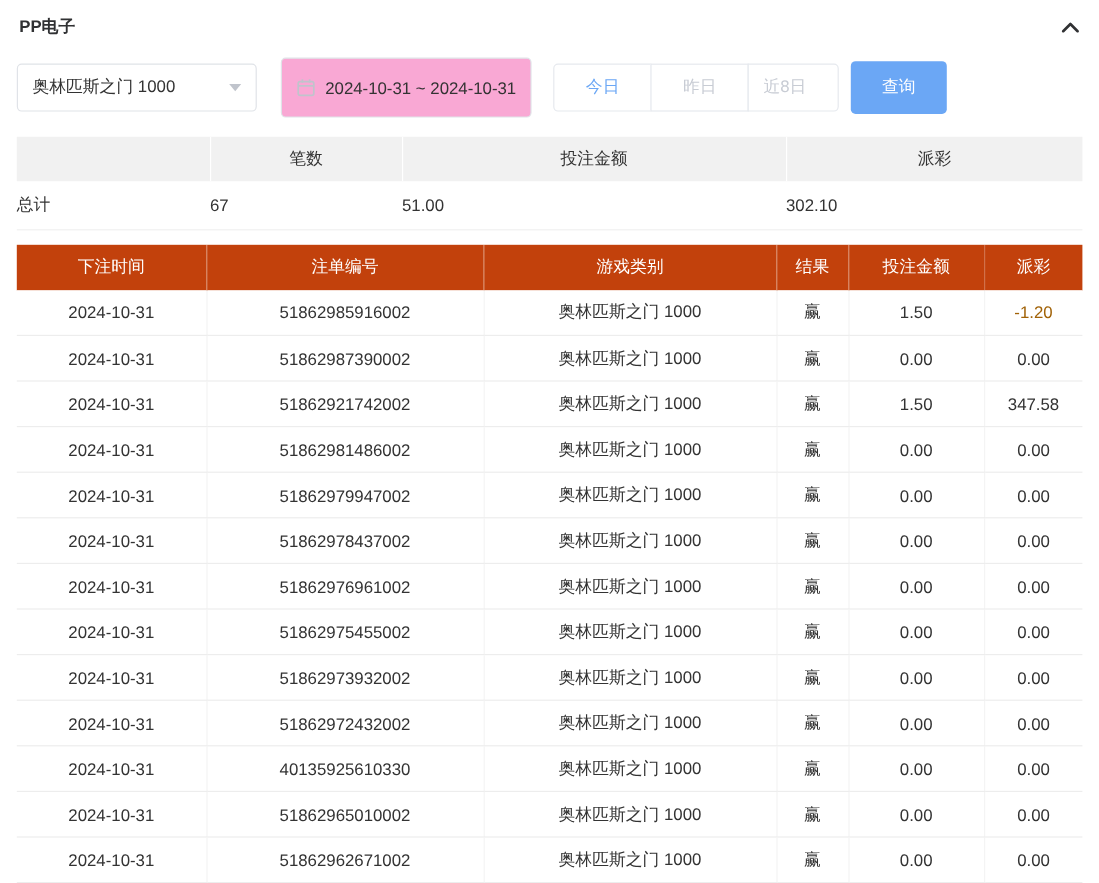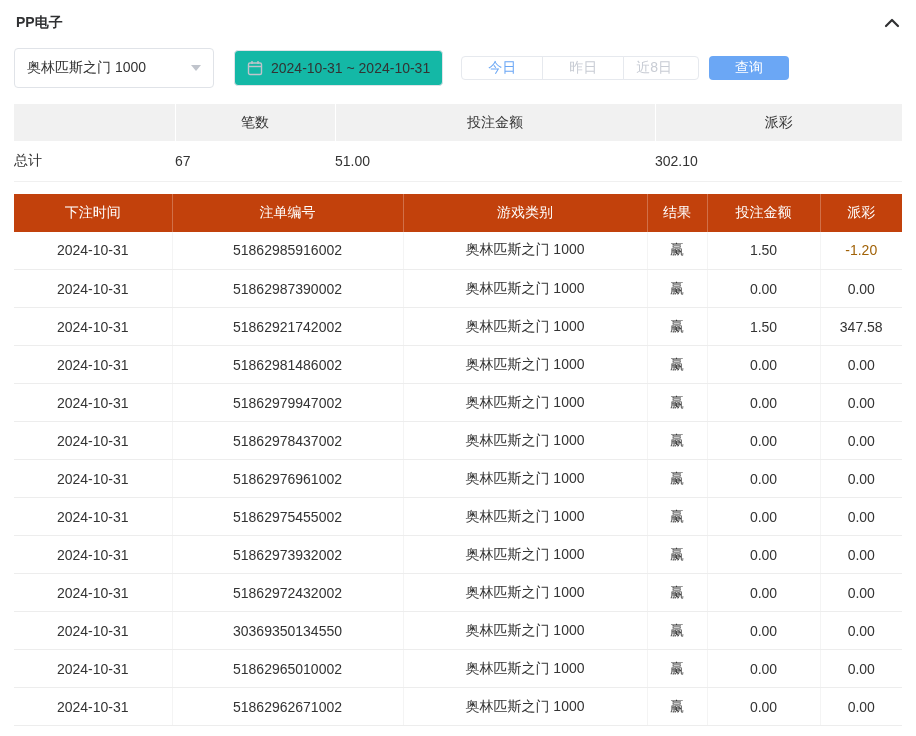--- a/index.html
+++ b/index.html
@@ -25,36 +25,36 @@
     width: 200px; height: 40px;
     border: 1px solid #e0e3e8; border-radius: 4px;
     display: flex; align-items: center; justify-content: space-between;
     padding: 0 12px; cursor: pointer; background: #fff;
   }
   .select-box .caret {
     width: 0; height: 0; border-left: 5px solid transparent;
     border-right: 5px solid transparent; border-top: 6px solid #c0c4cc;
   }
   .date-box {
-    height: 36px; margin-left: 20px;
+    height: 50px; margin-left: 20px;
     border: 1px solid #e0e3e8; border-radius: 4px;
     display: flex; align-items: center; gap: 8px;
-    padding: 0 12px; cursor: pointer; background: #14b8a6;
+    padding: 0 12px; cursor: pointer; background: #f9a8d4;
   }
   .btn-group { display: flex; margin-left: 18px; }
   .btn-group .qbtn {
-    height: 24px; padding: 0 26px; background: #fff;
+    height: 40px; padding: 0 26px; background: #fff;
     border: 1px solid #e6e9ee; margin-left: -1px;
     font-size: 14px; color: #c8ccd4; cursor: pointer;
   }
   .btn-group .qbtn:first-child { margin-left: 0; border-radius: 4px 0 0 4px; }
   .btn-group .qbtn:last-child { border-radius: 0 4px 4px 0; padding-left: 12px; }
   .btn-group .qbtn.active { color: #6ba7f5; }
   .query-btn {
-    height: 24px; width: 80px; margin-left: 10px;
+    height: 44px; width: 80px; margin-left: 10px;
     background: #6ba7f5; border: none; border-radius: 4px;
     color: #fff; font-size: 14px; cursor: pointer;
   }
 
   
   table { border-collapse: collapse; width: 100%; table-layout: fixed; }
   .summary-table { margin-top: 16px; }
   .summary-table th {
     background: #f1f1f1; height: 37px; font-weight: normal;
     font-size: 14px; color: #333; text-align: center;
@@ -241,21 +241,21 @@
         <tr>
           <td>2024-10-31</td>
           <td>51862972432002</td>
           <td>奥林匹斯之门 1000</td>
           <td>赢</td>
           <td>0.00</td>
           <td>0.00</td>
         </tr>
         <tr>
           <td>2024-10-31</td>
-          <td>30369350134550</td>
+          <td>40135925610330</td>
           <td>奥林匹斯之门 1000</td>
           <td>赢</td>
           <td>0.00</td>
           <td>0.00</td>
         </tr>
         <tr>
           <td>2024-10-31</td>
           <td>51862965010002</td>
           <td>奥林匹斯之门 1000</td>
           <td>赢</td>

